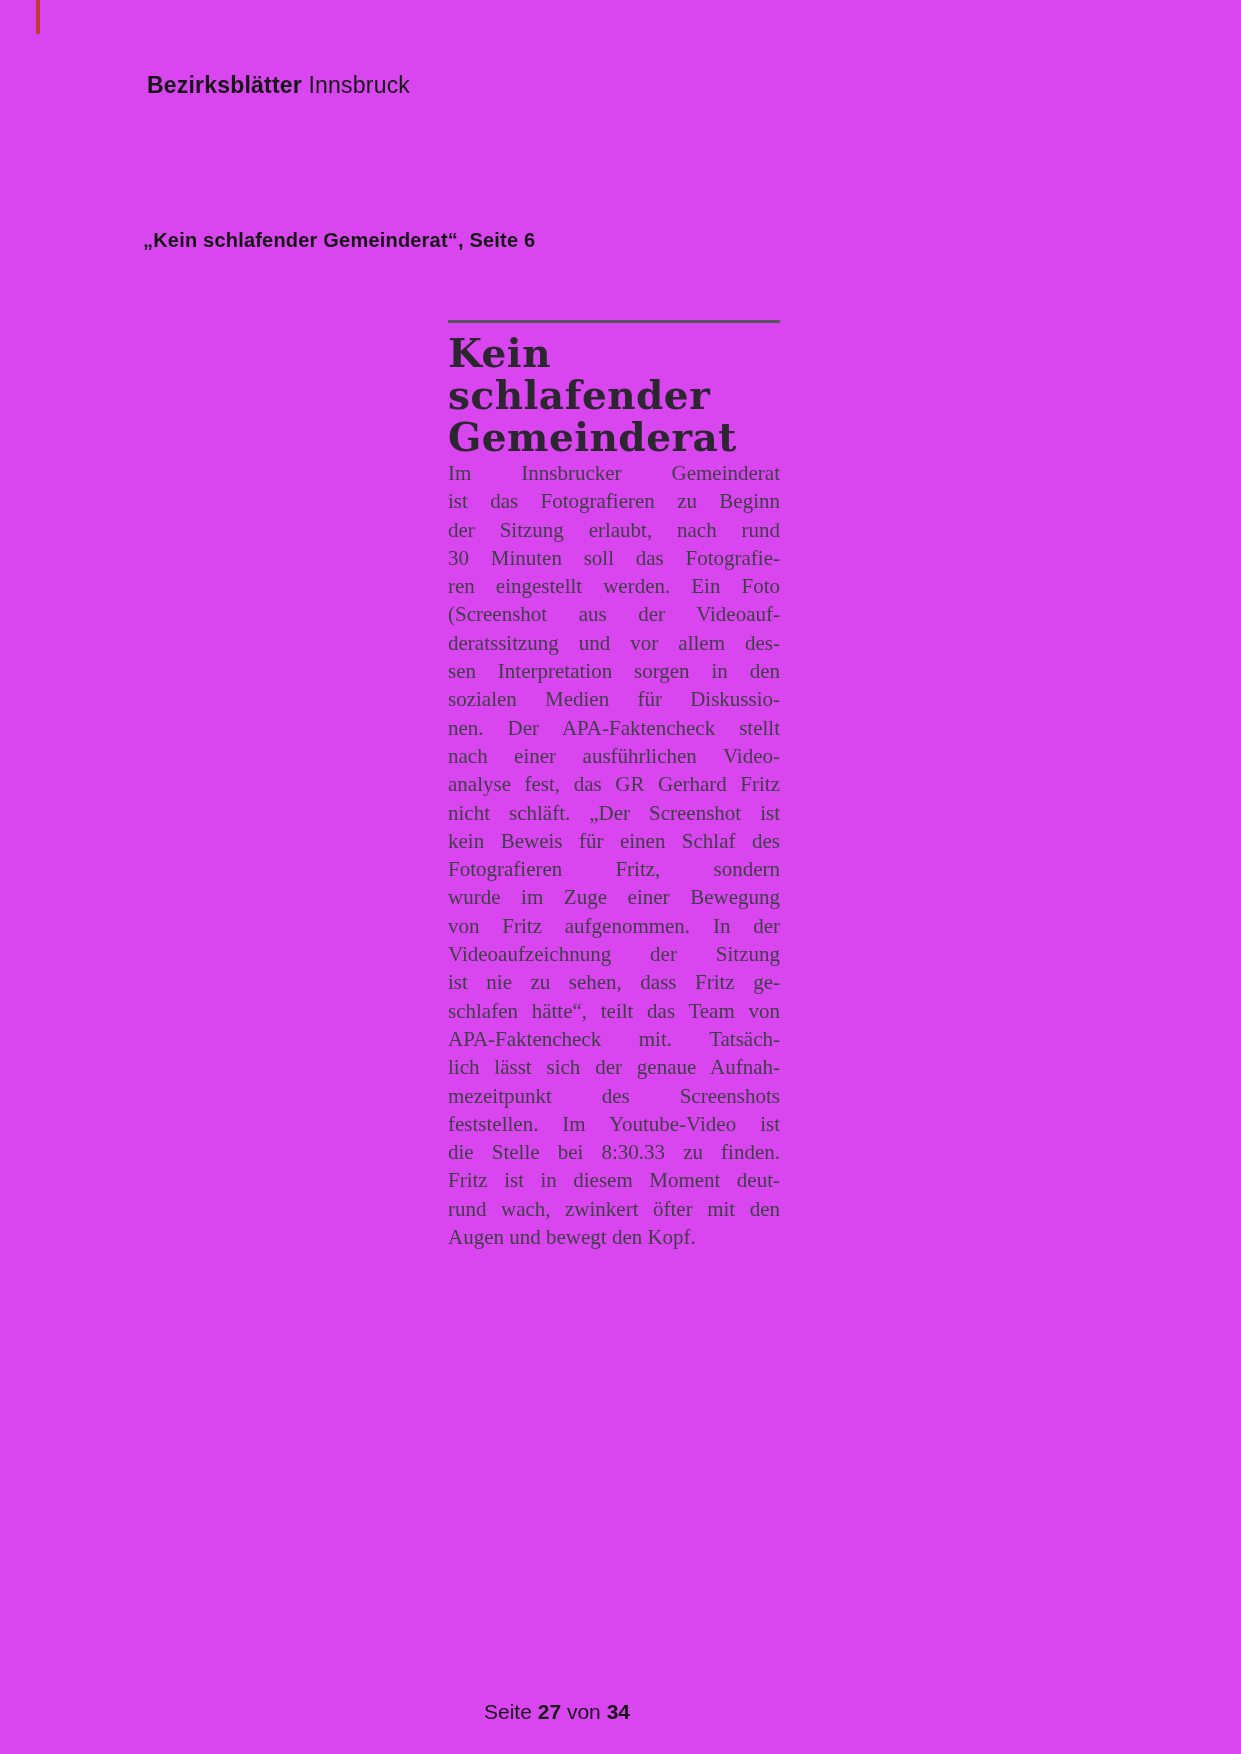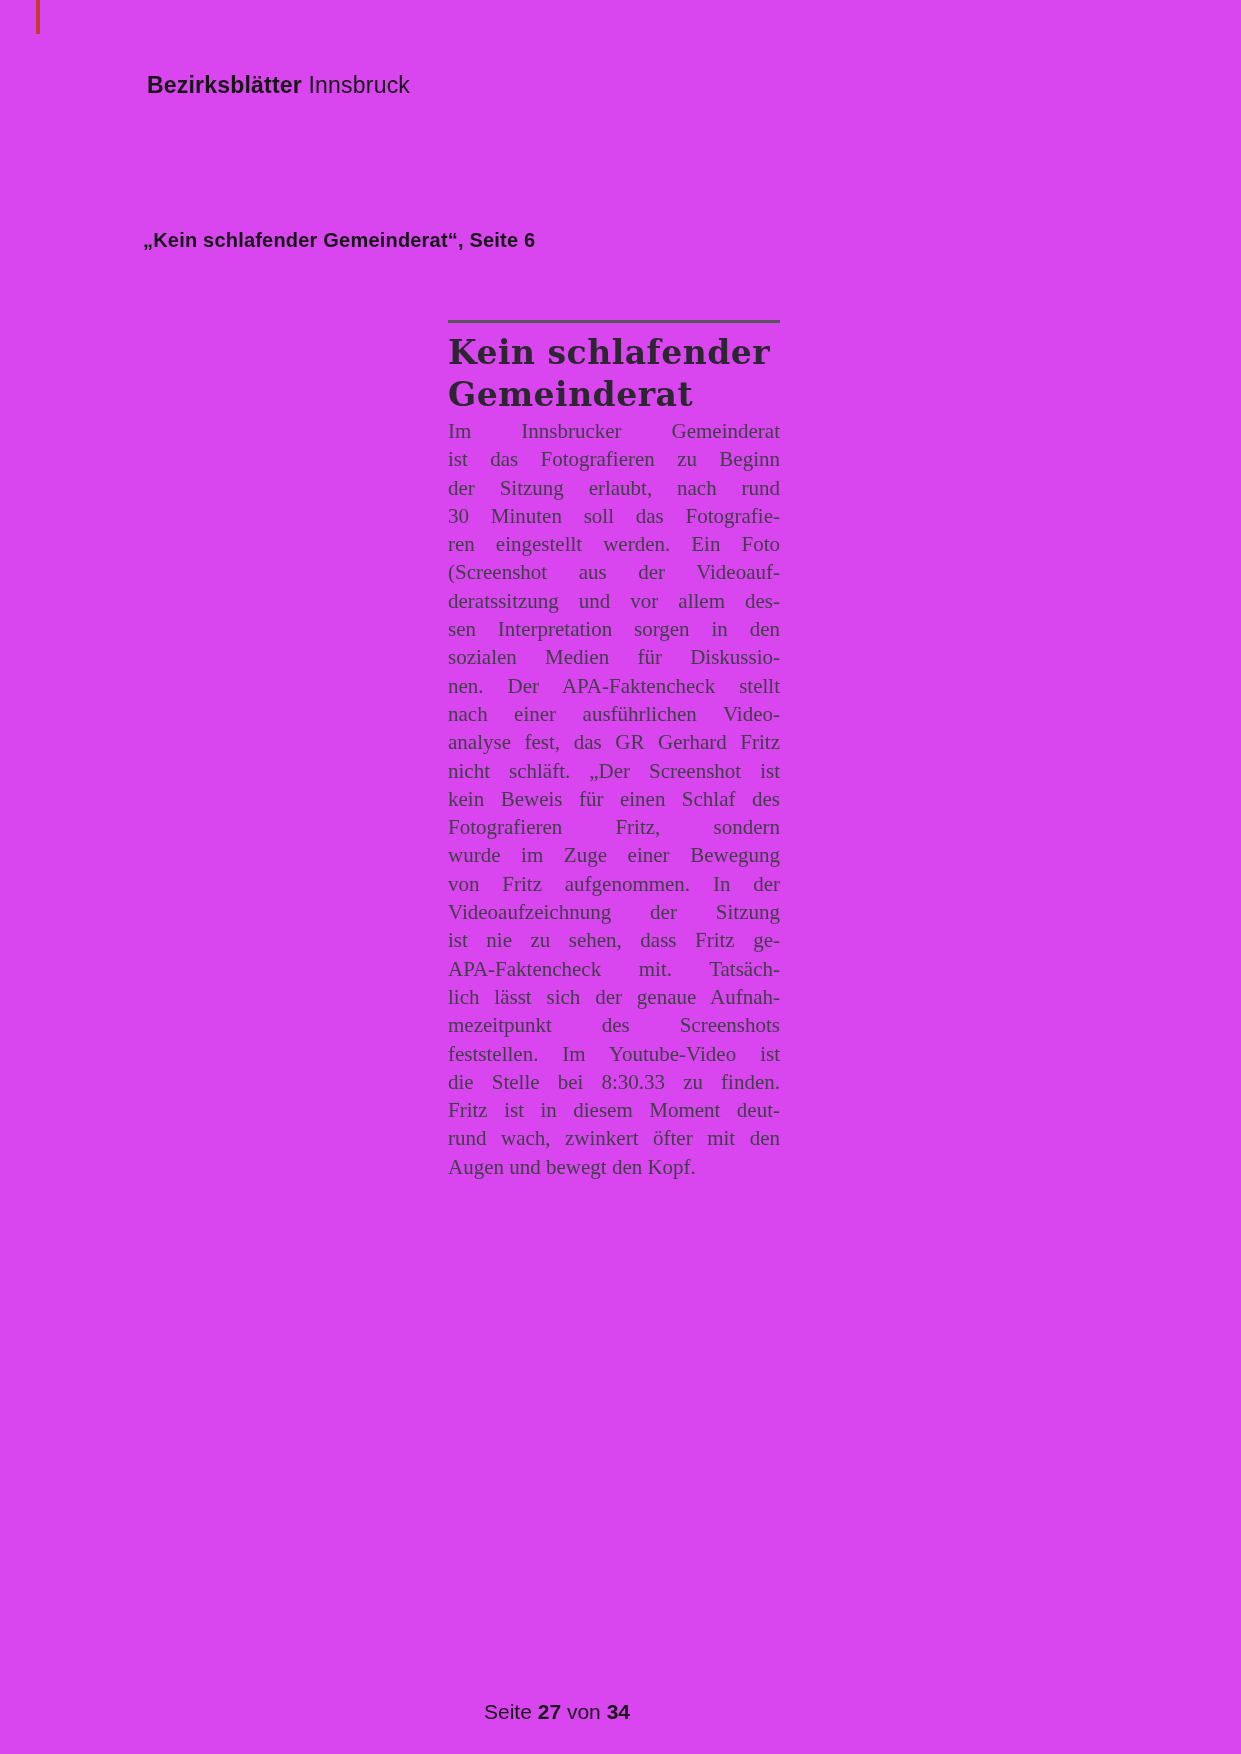--- a/index.html
+++ b/index.html
@@ -42,21 +42,21 @@
     width: 332px;
   }
   .article .rule {
     height: 3px;
     background: #58565a;
     margin: 0 0 9px 0;
   }
   .headline {
     font-family: "DejaVu Serif", serif;
     font-weight: 700;
-    font-size: 33px;
+    font-size: 39px;
     line-height: 42px;
     letter-spacing: 0.5px;
     color: #2b2630;
   }
   .body-col {
     margin-top: 1px;
     font-family: "Liberation Serif", serif;
     font-size: 21px;
     line-height: 28.3px;
     color: #403e48;
@@ -110,20 +110,21 @@
         <div class="bline">nen. Der APA-Faktencheck stellt</div>
         <div class="bline">nach einer ausführlichen Video-</div>
         <div class="bline">analyse fest, das GR Gerhard Fritz</div>
         <div class="bline">nicht schläft. „Der Screenshot ist</div>
         <div class="bline">kein Beweis für einen Schlaf des</div>
         <div class="bline">Fotografieren Fritz, sondern</div>
         <div class="bline">wurde im Zuge einer Bewegung</div>
         <div class="bline">von Fritz aufgenommen. In der</div>
         <div class="bline">Videoaufzeichnung der Sitzung</div>
         <div class="bline">ist nie zu sehen, dass Fritz ge-</div>
+        <div class="bline">schlafen hätte“, teilt das Team von</div>
         <div class="bline">APA-Faktencheck mit. Tatsäch-</div>
         <div class="bline">lich lässt sich der genaue Aufnah-</div>
         <div class="bline">mezeitpunkt des Screenshots</div>
         <div class="bline">feststellen. Im Youtube-Video ist</div>
         <div class="bline">die Stelle bei 8:30.33 zu finden.</div>
         <div class="bline">Fritz ist in diesem Moment deut-</div>
         <div class="bline">rund wach, zwinkert öfter mit den</div>
         <div class="bline last">Augen und bewegt den Kopf.</div>
       </div>
   </div>

